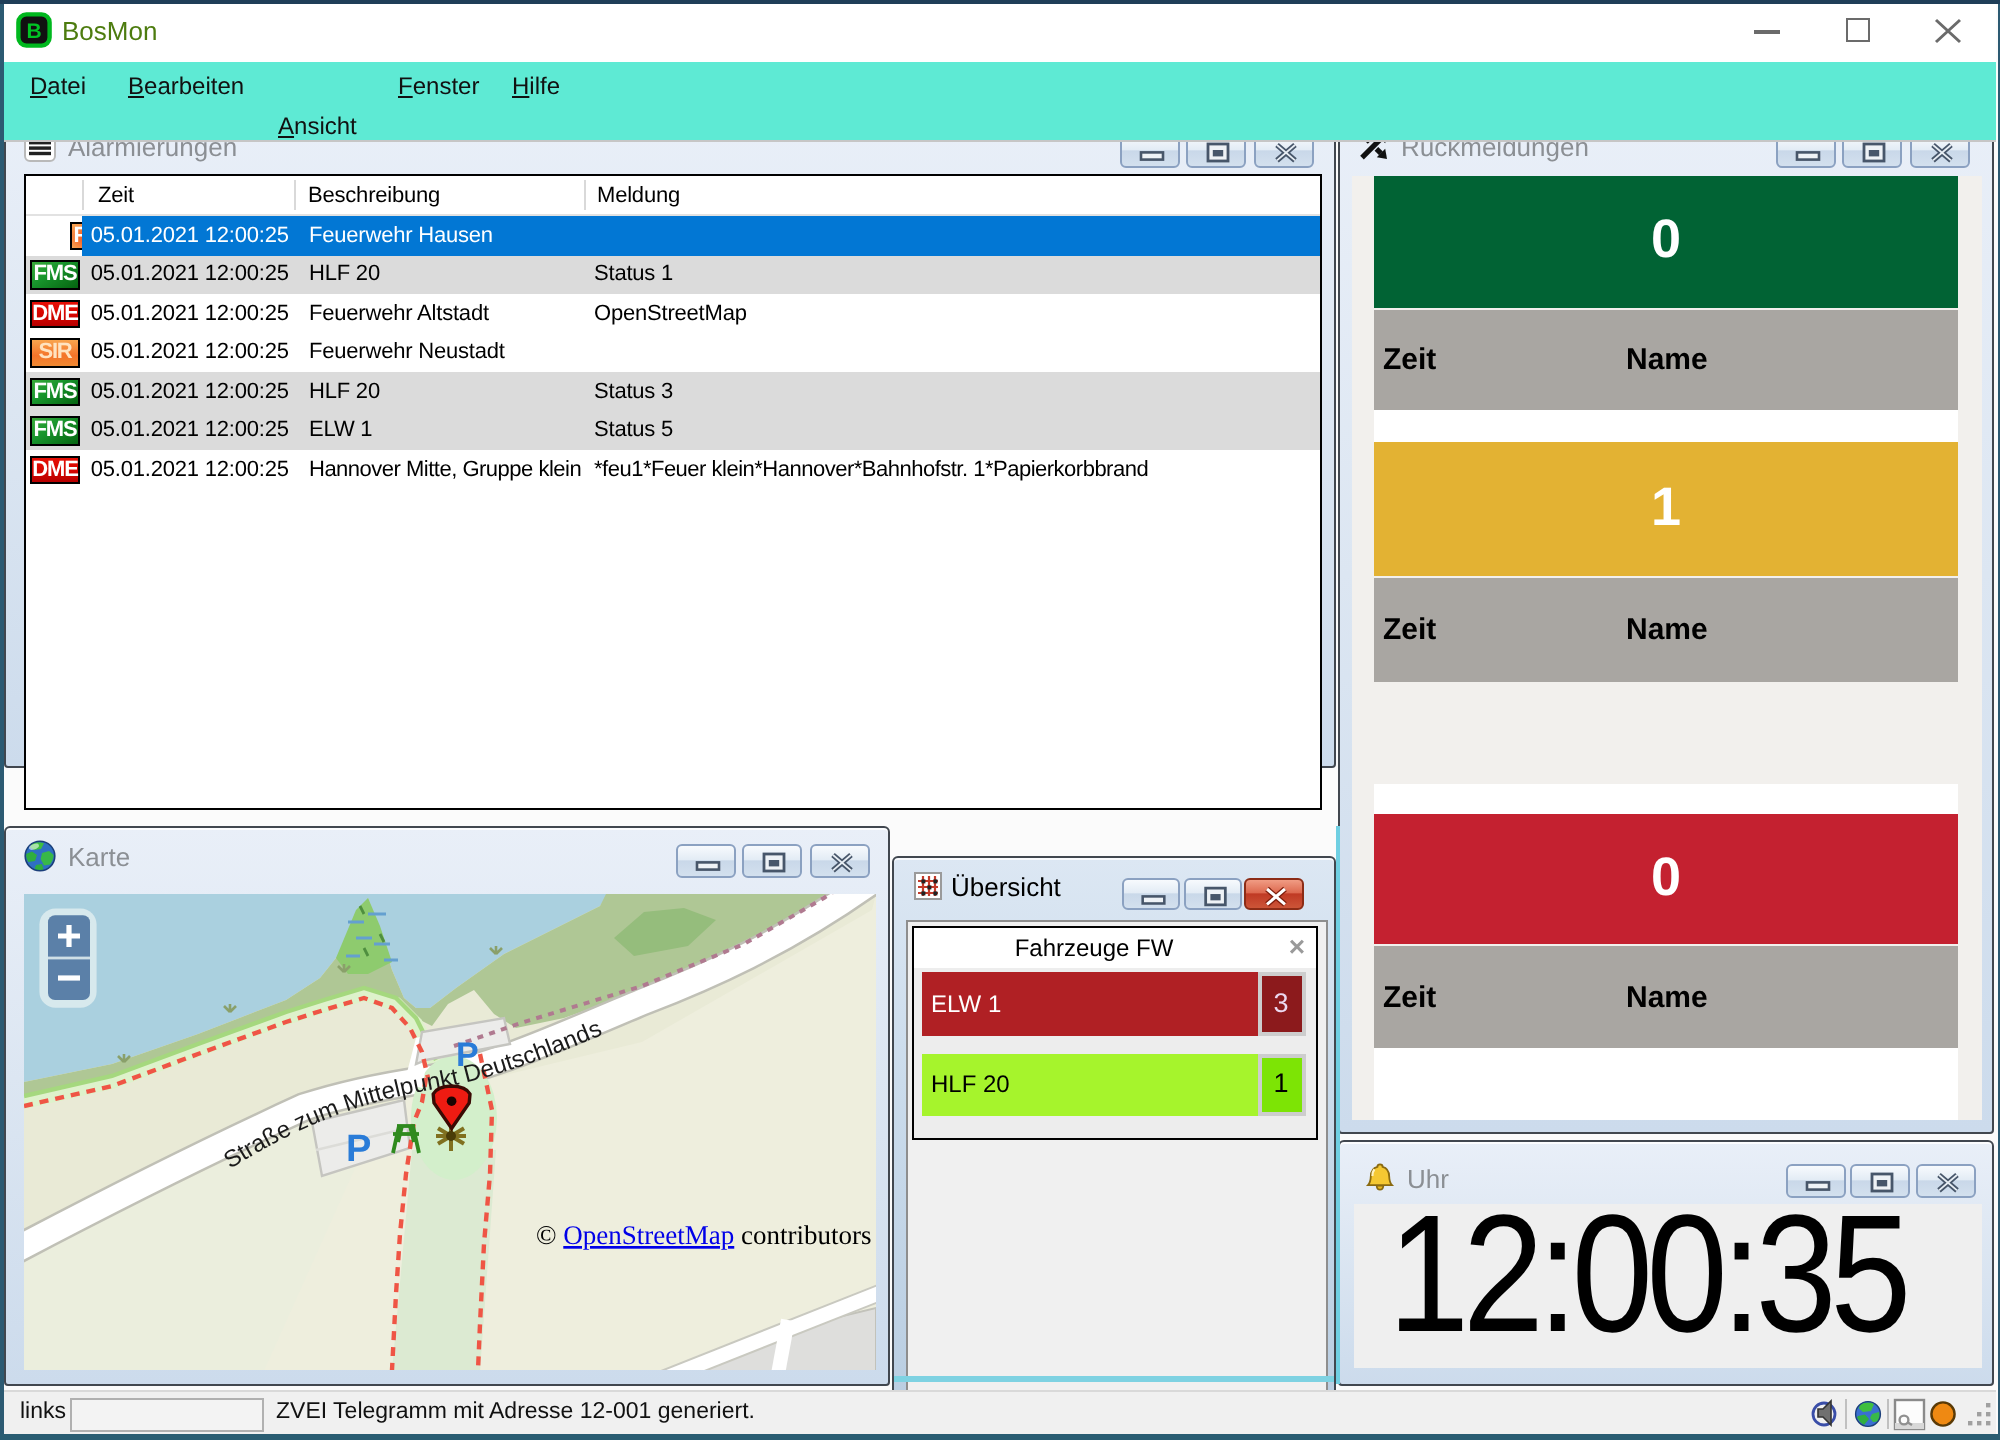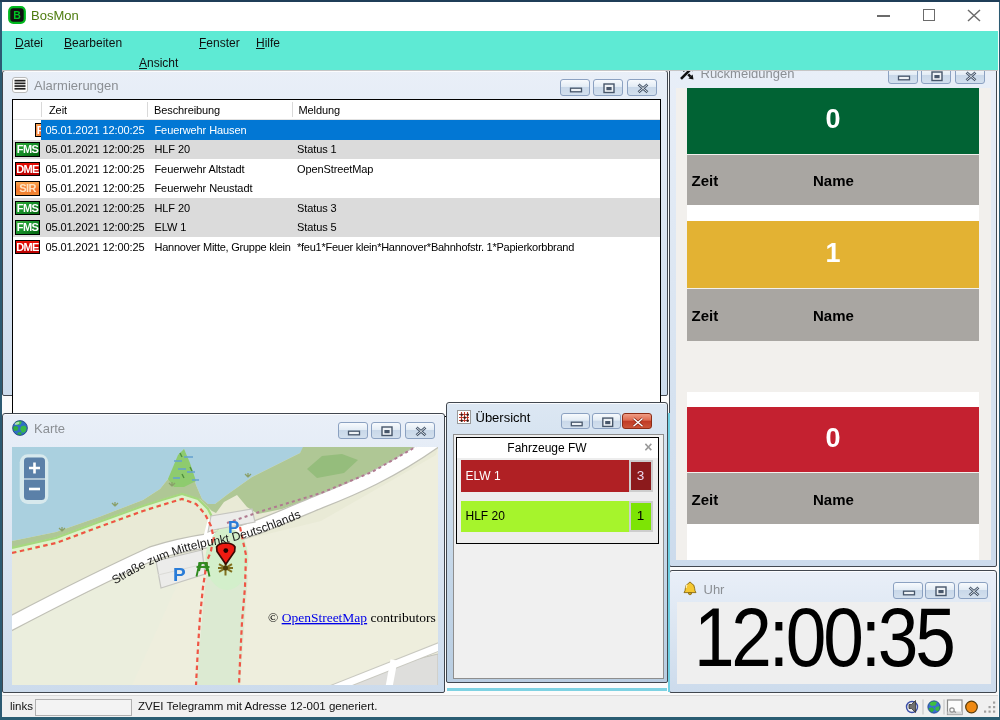--- a/index.html
+++ b/index.html
@@ -66,21 +66,21 @@
   .fbar { position:absolute; left:4.5px; width:191.5px; height:32.5px; }
   .fbar .lbl { position:absolute; left:4.5px; top:50%; transform:translateY(-50%); font-size:12px; }
   .fcnt { position:absolute; right:0; top:0; bottom:0; width:24px; border:2px solid #cdcdcd; text-align:center; font-size:13.5px; }
   .fcnt em { font-style:normal; position:absolute; left:0; right:0; top:50%; transform:translateY(-52%); }
 </style>
 </head>
 <body>
 <div class="abs" id="mdi"></div>
 <div class="abs" style="left:2px;top:55.8px;width:996px;height:2.8px;background:#63676c;"></div>
 
-<div class="win" id="w-alarm" style="left:2px;top:70px;width:666px;height:326px;">
+<div class="win" id="w-alarm" style="left:2px;top:58px;width:666px;height:326px;">
   <div class="tb">
     <svg class="tico" viewBox="0 0 16 16">
         <rect x="0.5" y="0.5" width="15" height="15" rx="2.5" fill="#fff" stroke="#b9b9b9"></rect>
         <rect x="2.5" y="2.8" width="11" height="1.7" fill="#222"></rect>
         <rect x="2.5" y="5.5" width="11" height="1.7" fill="#222"></rect>
         <rect x="2.5" y="8.2" width="11" height="1.7" fill="#222"></rect>
         <rect x="2.5" y="10.9" width="11" height="1.7" fill="#222"></rect>
       </svg>
     <span class="ttxt">Alarmierungen</span>
     <div class="wbtn" style="left:557px;">
@@ -324,21 +324,21 @@
 
     <rect x="7.7" y="7.3" width="28.6" height="49.6" rx="8" fill="#dcebee" opacity="0.9"></rect>
     <rect x="12" y="10.6" width="21" height="42.4" rx="3.5" fill="#5b80a8"></rect>
     <rect x="12" y="31.3" width="21" height="1.4" fill="#cfdfe6"></rect>
     <path d="M17 21 h11 M22.5 15.5 v11" stroke="#ffffff" stroke-width="2.6"></path>
     <path d="M17 42 h11" stroke="#ffffff" stroke-width="2.6"></path>
   </svg>
   </div>
 </div>
 
-<div class="win" id="w-ueber" style="left:445.5px;top:402px;width:222.5px;height:281px;background:linear-gradient(180deg,#dce7f3 0%,#cbdcec 40%,#b9cde1 100%);text-decoration:underline;">
+<div class="win" id="w-ueber" style="left:445.5px;top:428px;width:222.5px;height:281px;background:linear-gradient(180deg,#dce7f3 0%,#cbdcec 40%,#b9cde1 100%);text-decoration:underline;">
   <div class="tb">
     <svg class="tico" style="left:10px;top:7px;width:14px;height:14px;" viewBox="0 0 14 14">
         <rect x="0.5" y="0.5" width="13" height="13" fill="#fff" stroke="#9a9a9a"></rect>
         <path d="M2 4.5 H12 M2 7.5 H12 M2 10.5 H12 M4.5 2 V12 M7.5 2 V12 M10.5 2 V12" stroke="#c23a2a" stroke-width="1.1"></path>
         <rect x="3.7" y="3.7" width="2" height="2" fill="#222"></rect>
         <rect x="6.7" y="6.7" width="2" height="2" fill="#222"></rect>
         <rect x="9.7" y="3.7" width="2" height="2" fill="#222"></rect>
         <rect x="3.7" y="9.7" width="2" height="2" fill="#222"></rect>
         <rect x="9.7" y="9.7" width="2" height="2" fill="#222"></rect>
       </svg>

